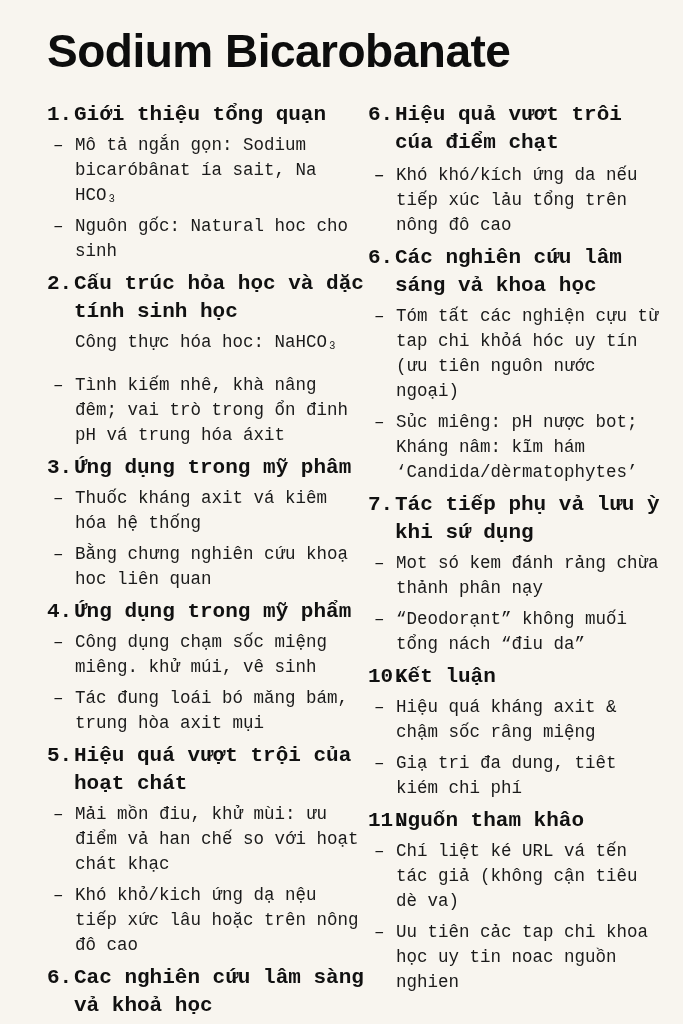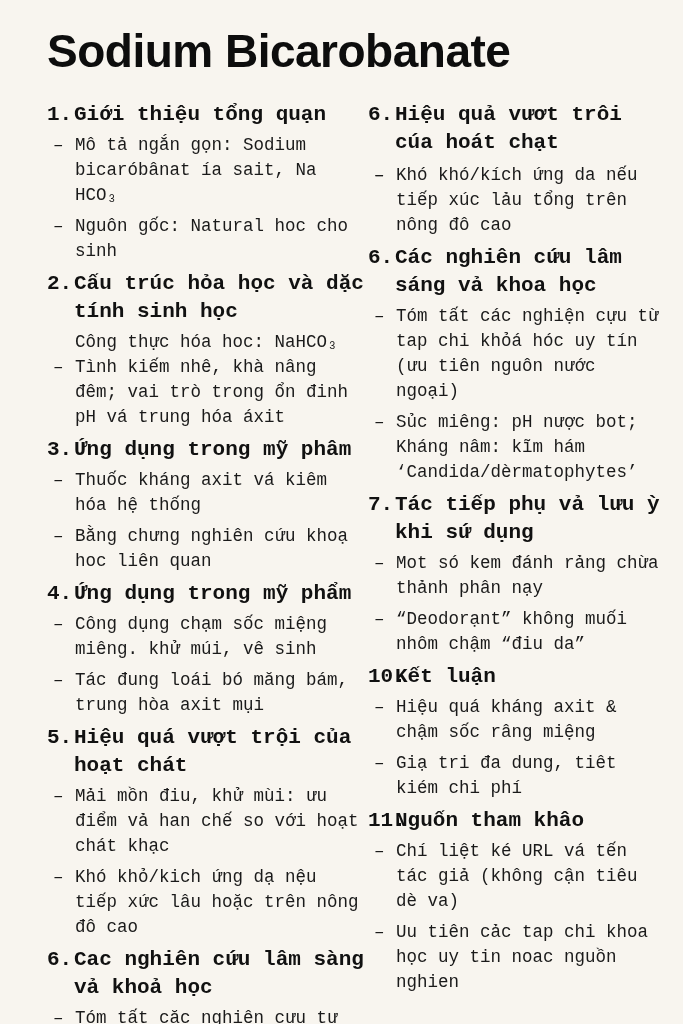--- a/index.html
+++ b/index.html
@@ -28,21 +28,21 @@
   ul { list-style: none; margin: 0; padding: 0; }
   li {
     font-size: 17.5px; line-height: 25px; position: relative;
     padding-left: 28px; margin-bottom: 6px; color: #1a1a1a;
   }
   li .dash {
     position: absolute; left: 6px; top: 0;
   }
   .plain {
     font-size: 17.5px; line-height: 25px; padding-left: 28px;
-    margin-bottom: 0; color: #1a1a1a;
+    margin-bottom: 18px; color: #1a1a1a;
   }
 </style>
 </head>
 <body>
 
 <h1 class="title">Sodium Bicarobanate</h1>
 
 <div class="col col-left" id="col-left">
     <div class="section">
       <h2 class="heading"><span class="num">1.</span><span>Giới thiệu tổng quạn</span></h2>
@@ -81,38 +81,38 @@
     </div>
     <div class="section">
       <h2 class="heading"><span class="num">6.</span><span>Cac nghiên cứu lâm sàng vả khoả học</span></h2>
       <ul>
         <li><span class="dash">–</span><span>Tóm tất cặc nghiên cựu tự tạp chi khọa học uy tin</span></li>
       </ul>
     </div>
   </div>
 <div class="col col-right" id="col-right">
     <div class="section">
-      <h2 class="heading"><span class="num">6.</span><span>Hiệu quả vươt trôi cúa hoát chạt</span></h2>
+      <h2 class="heading"><span class="num">6.</span><span>Hiệu quả vươt trôi cúa điểm chạt</span></h2>
       <ul>
         <li><span class="dash">–</span></li>
         <li><span class="dash">–</span><span>Khó khó/kích ứng da nếu tiếp xúc lảu tổng trên nông đô cao</span></li>
       </ul>
     </div>
     <div class="section">
       <h2 class="heading"><span class="num">6.</span><span>Các nghiên cứu lâm sáng vả khoa học</span></h2>
       <ul>
         <li><span class="dash">–</span><span>Tóm tất các nghiện cựu từ tap chi khỏá hóc uy tín (ưu tiên nguôn nước ngoại)</span></li>
         <li><span class="dash">–</span><span>Sủc miêng: pH nược bot; Kháng nâm: kĩm hám ‘Candida/dèrmatophytes’</span></li>
       </ul>
     </div>
     <div class="section">
       <h2 class="heading"><span class="num">7.</span><span>Tác tiếp phụ vả lưu ỳ khi sứ dụng</span></h2>
       <ul>
         <li><span class="dash">–</span><span>Mot só kem đánh rảng chừa thảnh phân nạy</span></li>
-        <li><span class="dash">–</span><span>“Deodorạnt” không muối nhôm chậm “điu da”</span></li>
+        <li><span class="dash">–</span><span>“Deodorạnt” không muối tổng nách “điu da”</span></li>
       </ul>
     </div>
     <div class="section">
       <h2 class="heading"><span class="num">10.</span><span>Kết luận</span></h2>
       <ul>
         <li><span class="dash">–</span><span>Hiệu quá kháng axit &amp; chậm sốc râng miệng</span></li>
         <li><span class="dash">–</span><span>Giạ tri đa dung, tiêt kiém chi phí</span></li>
       </ul>
     </div>
     <div class="section">

